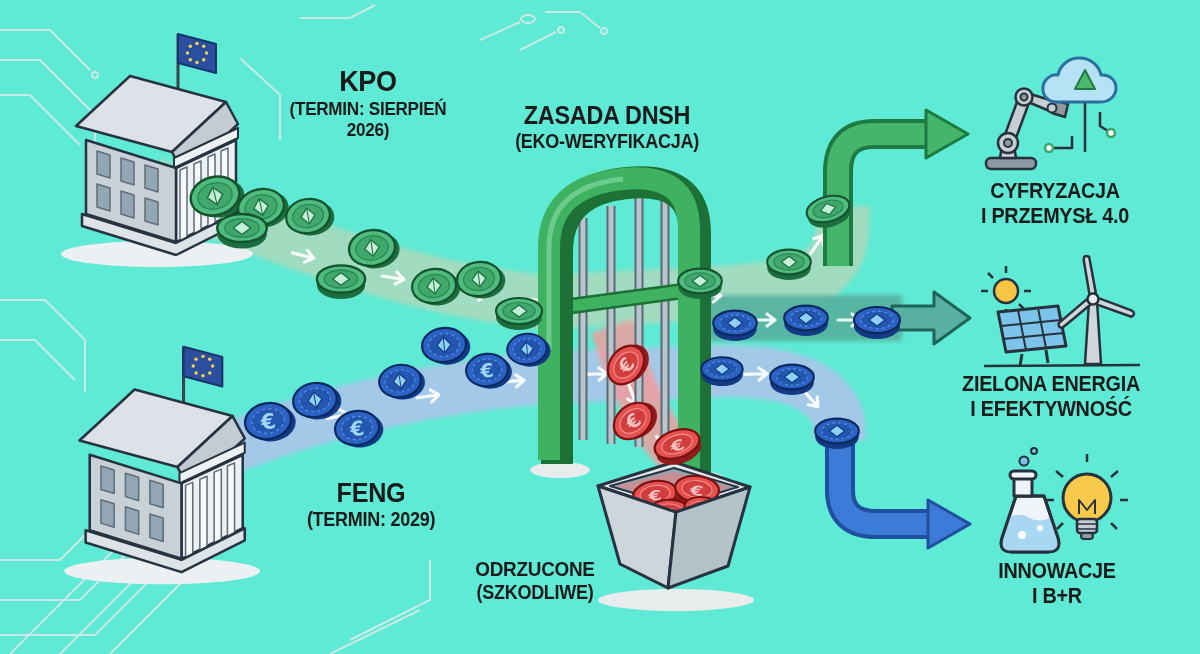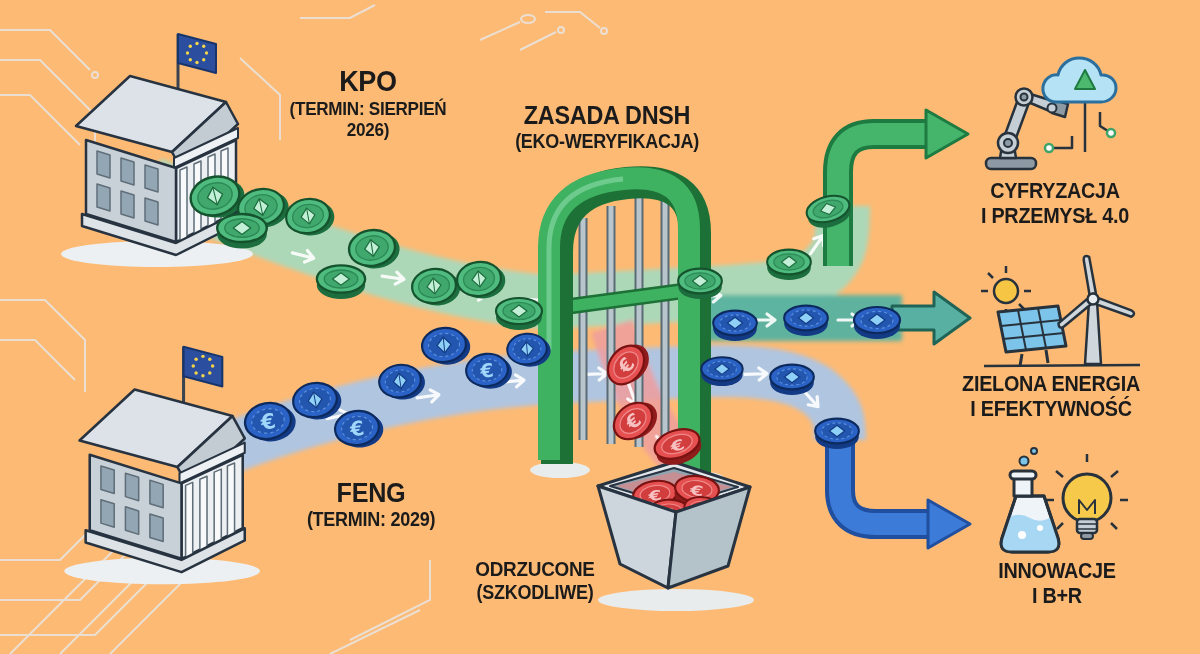--- a/index.html
+++ b/index.html
@@ -1,16 +1,16 @@
 <!DOCTYPE html>
 <html><head>
 <meta charset="utf-8">
 <style>
   html,body{margin:0;padding:0;background:#fff;}
-  .stage{position:relative;width:1200px;height:654px;background:#fdba74;overflow:hidden;
+  .stage{position:relative;width:1200px;height:654px;background:#5eead4;overflow:hidden;
          font-family:"Liberation Sans",sans-serif;}
   .stage svg{position:absolute;left:0;top:0;}
   .lbl{position:absolute;text-align:center;color:#1b1b1b;font-weight:bold;
        transform:scaleX(.9);line-height:1.12;letter-spacing:-.3px;white-space:nowrap;}
   .lbl span{display:block;}
 </style>
 </head>
 <body>
 
 <div class="stage">

